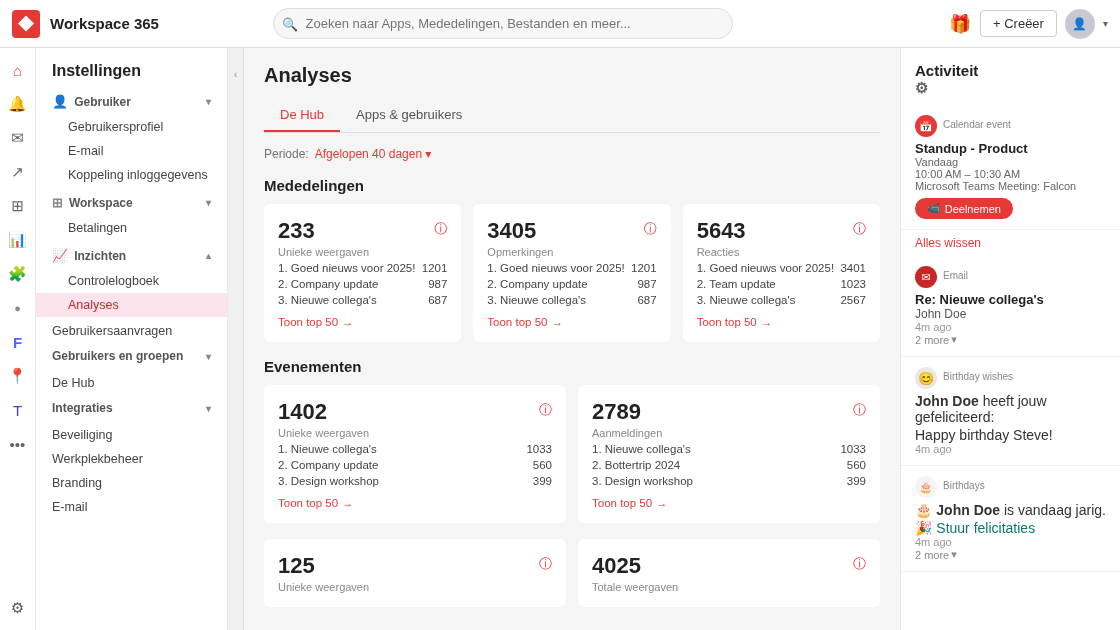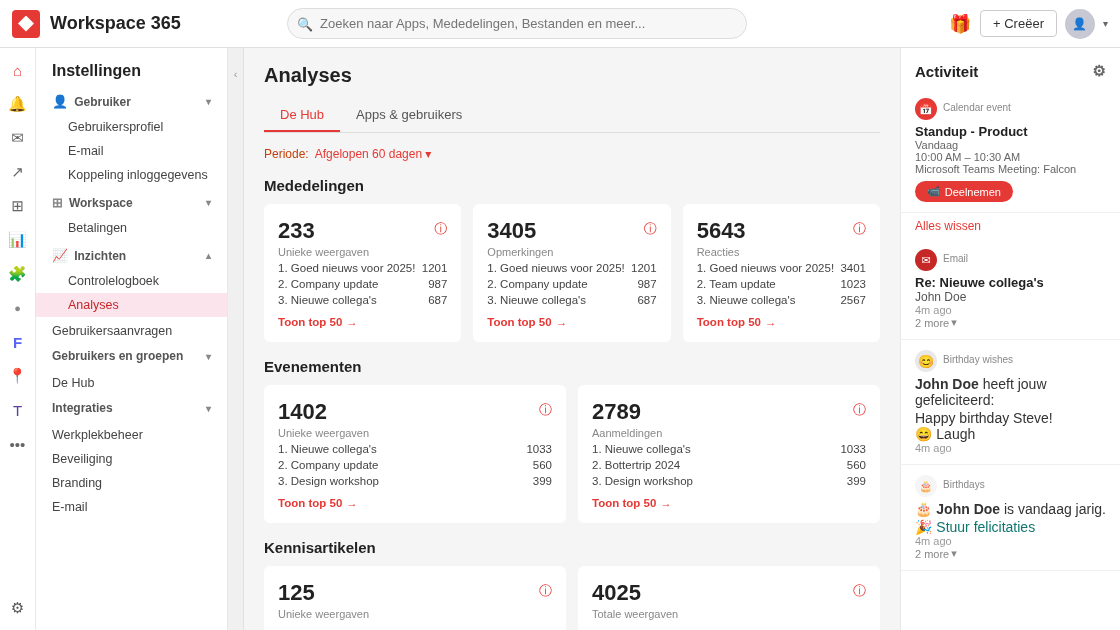--- a/index.html
+++ b/index.html
@@ -2,21 +2,21 @@
 <html><head>
   <meta charset="utf-8">
   <style>
     * { box-sizing: border-box; margin: 0; padding: 0; }
     body { font-family: -apple-system, BlinkMacSystemFont, 'Segoe UI', sans-serif; font-size: 13px; color: #333; background: #f3f3f3; display: flex; flex-direction: column; height: 630px; overflow: hidden; }
 
     
     .topnav { height: 48px; background: #fff; display: flex; align-items: center; padding: 0 12px; border-bottom: 1px solid #e0e0e0; gap: 10px; flex-shrink: 0; }
     .topnav-logo { width: 28px; height: 28px; background: #e53935; border-radius: 4px; display: flex; align-items: center; justify-content: center; flex-shrink: 0; }
     .topnav-logo-inner { width: 16px; height: 16px; background: #fff; clip-path: polygon(50% 0%, 100% 50%, 50% 100%, 0% 50%); }
-    .topnav-title { font-size: 18px; font-weight: 600; color: #222; flex-shrink: 0; }
+    .topnav-title { font-size: 15px; font-weight: 600; color: #222; flex-shrink: 0; }
     .topnav-search { flex: 1; max-width: 460px; margin: 0 auto; }
     .topnav-search input { width: 100%; padding: 7px 12px 7px 32px; border: 1px solid #ddd; border-radius: 20px; font-size: 13px; background: #f7f7f7; color: #666; outline: none; }
     .topnav-search-wrap { position: relative; }
     .topnav-search-icon { position: absolute; left: 10px; top: 50%; transform: translateY(-50%); color: #888; font-size: 13px; }
     .topnav-actions { display: flex; align-items: center; gap: 8px; margin-left: auto; }
     .topnav-gift { font-size: 18px; cursor: pointer; color: #555; }
     .topnav-create-btn { display: flex; align-items: center; gap: 4px; background: #fff; border: 1px solid #ccc; border-radius: 4px; padding: 5px 12px; font-size: 13px; cursor: pointer; color: #333; }
     .topnav-avatar { width: 30px; height: 30px; background: #c8c8d4; border-radius: 50%; display: flex; align-items: center; justify-content: center; font-size: 12px; color: #555; cursor: pointer; }
     .topnav-chevron { color: #666; font-size: 10px; cursor: pointer; }
 
@@ -45,41 +45,41 @@
     .content { flex: 1; overflow-y: auto; padding: 16px 20px; background: #f5f5f5; }
     .content-title { font-size: 20px; font-weight: 600; color: #222; margin-bottom: 12px; }
 
     
     .tabs { display: flex; gap: 0; border-bottom: 1px solid #ddd; margin-bottom: 14px; }
     .tab { padding: 8px 16px; font-size: 13px; cursor: pointer; color: #555; border-bottom: 2px solid transparent; }
     .tab.active { color: #e53935; border-bottom: 2px solid #e53935; font-weight: 500; }
 
     
     .period-row { display: flex; align-items: center; gap: 6px; margin-bottom: 16px; font-size: 12px; color: #555; }
-    .period-label { color: #c2410c; }
+    .period-label { color: #737373; }
     .period-value { color: #e53935; font-weight: 500; cursor: pointer; display: flex; align-items: center; gap: 3px; }
 
     
     .section-title { font-size: 15px; font-weight: 600; color: #222; margin-bottom: 10px; }
 
     
     .cards-row { display: flex; gap: 12px; margin-bottom: 16px; }
     .stat-card { background: #fff; border-radius: 6px; padding: 14px; flex: 1; min-width: 0; }
     .stat-card-header { display: flex; align-items: flex-start; justify-content: space-between; }
     .stat-number { font-size: 22px; font-weight: 700; color: #222; }
     .stat-label { font-size: 11px; color: #888; margin-top: 2px; }
     .stat-info-icon { color: #e53935; font-size: 13px; margin-top: 2px; }
     .stat-list { margin-top: 2px; }
     .stat-list-item { display: flex; justify-content: space-between; align-items: center; font-size: 11.5px; padding: 2px 0; color: #444; }
     .stat-list-item-val { color: #444; font-weight: 500; }
-    .stat-show-more { color: #e53935; font-size: 11.5px; cursor: pointer; margin-top: 8px; display: flex; align-items: center; gap: 4px; font-weight: bold; }
+    .stat-show-more { color: #e53935; font-size: 11.5px; cursor: pointer; margin-top: 8px; display: flex; align-items: center; gap: 4px; }
 
     
     .right-panel { width: 220px; background: #fff; border-left: 1px solid #e8e8e8; overflow-y: auto; flex-shrink: 0; }
-    .right-panel-header { display: flex; align-items: center; justify-content: space-between; padding: 14px 14px 8px; font-size: 15px; font-weight: 600; color: #222; }
+    .right-panel-header { display: flex; align-items: flex-start; justify-content: space-between; padding: 14px 14px 8px; font-size: 15px; font-weight: 600; color: #222; flex-direction: column; }
     .right-panel-gear { color: #666; font-size: 15px; cursor: pointer; }
 
     
     .activity-item { padding: 10px 14px; border-bottom: 1px solid #f0f0f0; }
     .activity-type { font-size: 10px; color: #888; margin-bottom: 4px; display: flex; align-items: center; gap: 5px; }
     .activity-type-dot { width: 22px; height: 22px; border-radius: 50%; display: flex; align-items: center; justify-content: center; font-size: 11px; }
     .dot-calendar { background: #e53935; color: #fff; }
     .dot-email { background: #c62828; color: #fff; }
     .dot-birthday { background: #e8e8e8; color: #555; }
     .dot-cake { background: #f5f5f5; color: #888; }
@@ -191,42 +191,42 @@
 
     <div class="sidebar-section">
       <div class="sidebar-section-header">
         <div class="sidebar-section-label">
           <span>Integraties</span>
         </div>
         <span class="chevron">▾</span>
       </div>
     </div>
 
+    <div class="sidebar-item" style="padding-left:16px;">Beveiliging</div>
     <div class="sidebar-item" style="padding-left:16px;">Werkplekbeheer</div>
-    <div class="sidebar-item" style="padding-left:16px;">Beveiliging</div>
     <div class="sidebar-item" style="padding-left:16px;">Branding</div>
     <div class="sidebar-item" style="padding-left:16px;">E-mail</div>
   </div>
 
   <div style="width:16px; background:#f0f0f0; border-right:1px solid #e0e0e0; display:flex; align-items:flex-start; padding-top:20px; justify-content:center; flex-shrink:0;">
     <span style="font-size:11px; color:#999;">‹</span>
   </div>
 
   <div class="content">
     <div class="content-title">Analyses</div>
 
     <div class="tabs">
       <div class="tab active">De Hub</div>
       <div class="tab">Apps &amp; gebruikers</div>
     </div>
 
     <div class="period-row">
       <span class="period-label">Periode:</span>
       <span class="period-value">
-        <span>Afgelopen 60 dagen</span>
+        <span>Afgelopen 40 dagen</span>
         <span>▾</span>
       </span>
     </div>
 
     <div class="section-title">Mededelingen</div>
     <div class="cards-row">
       <div class="stat-card">
         <div class="stat-card-header">
           <div>
             <div class="stat-number">233</div>
@@ -360,21 +360,20 @@
             <span class="stat-list-item-val">399</span>
           </div>
         </div>
         <div class="stat-show-more">
           <span>Toon top 50</span> 
             <span>→</span>
         </div>
       </div>
     </div>
 
-    <div class="section-title">Kennisartikelen</div>
     <div class="cards-row">
       <div class="stat-card" style="flex:1; max-width:calc(50% - 6px);">
         <div class="stat-card-header">
           <div>
             <div class="stat-number">125</div>
             <div class="stat-label">Unieke weergaven</div>
           </div>
           <span class="stat-info-icon">ⓘ</span>
         </div>
 
@@ -432,21 +431,20 @@
     <div class="activity-item">
       <div class="activity-meta-row">
         <div class="activity-type-dot dot-birthday" style="font-size:13px;">😊</div>
         <span class="activity-type">Birthday wishes</span>
       </div>
       <div class="activity-msg">
         <span class="bold">John Doe</span>
         <span>heeft jouw gefeliciteerd:</span>
       </div>
       <div class="activity-msg">Happy birthday Steve!</div>
-      <div class="activity-emoji">😄 Laugh</div>
       <div class="activity-time">4m ago</div>
     </div>
 
     <div class="activity-item">
       <div class="activity-meta-row">
         <div class="activity-type-dot dot-cake">🎂</div>
         <span class="activity-type">Birthdays</span>
       </div>
       <div class="activity-msg">
         <span class="bold">🎂 John Doe</span>

